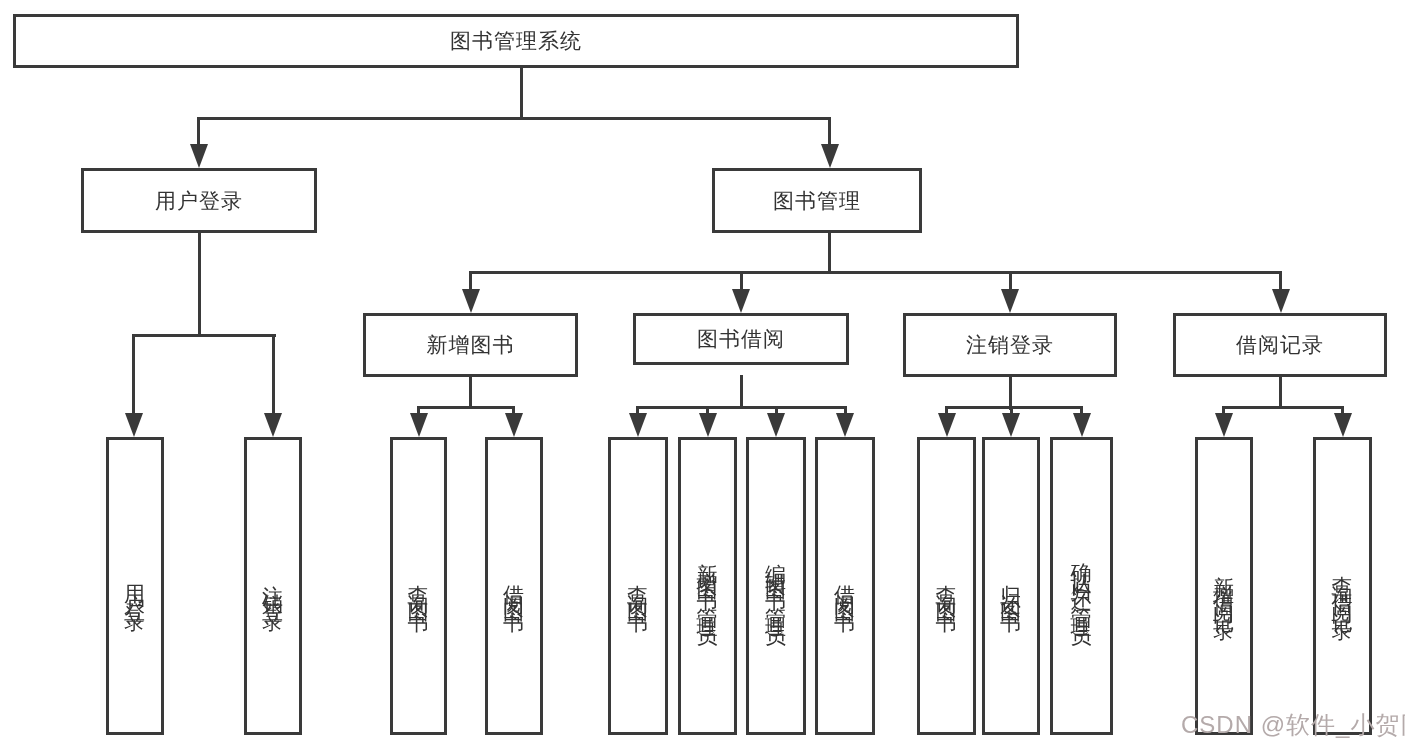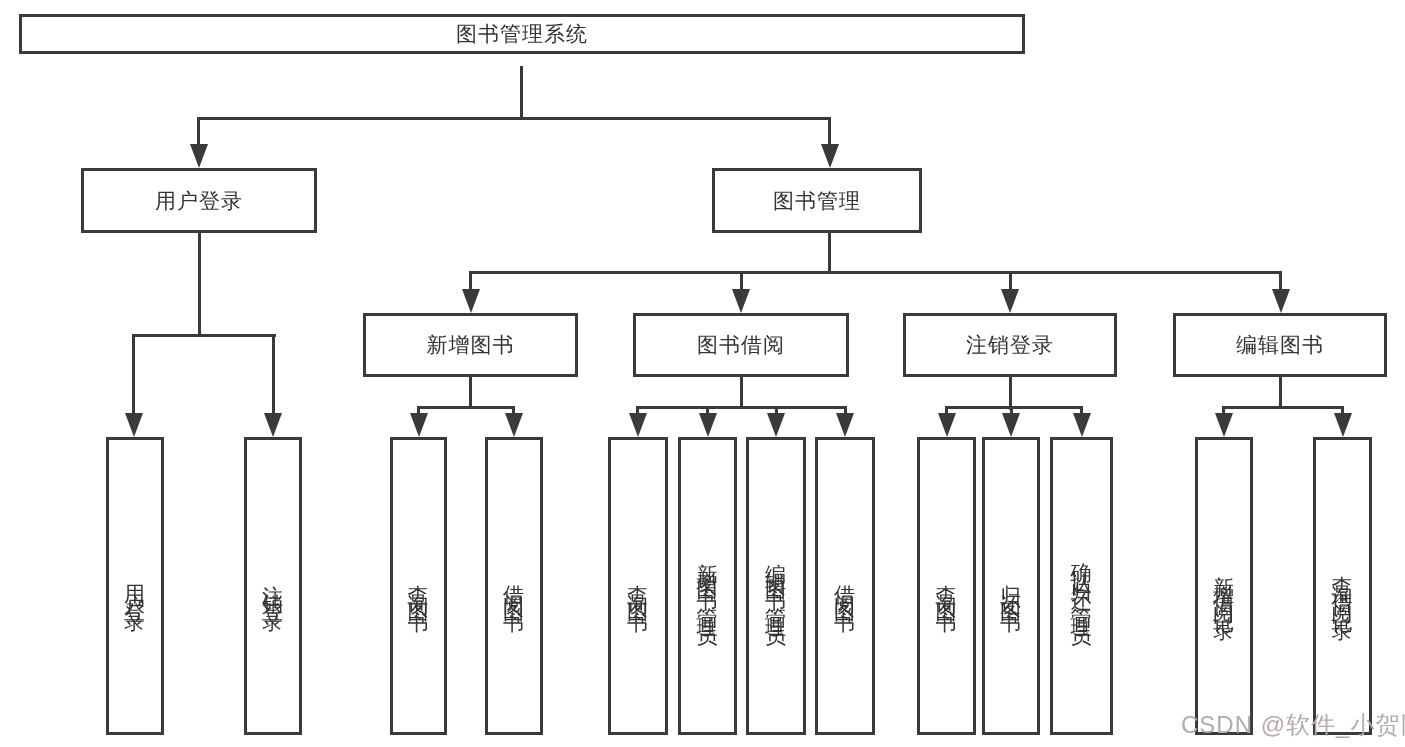--- a/index.html
+++ b/index.html
@@ -46,21 +46,21 @@
     left:1181px;top:709px;
     font-size:24px;color:#b4aaaa;
     letter-spacing:1px;white-space:nowrap;
   }
 </style>
 </head>
 <body>
 
 <div id="stage">
 
-  <div class="box" style="left:19px;top:14px;width:1006px;height:40px;">
+  <div class="box" style="left:13px;top:14px;width:1006px;height:54px;">
     <span>图书管理系统</span>
   </div>
 
   <div class="vl" style="left:520px;top:66px;height:54px;"></div>
   <div class="hl" style="left:197px;top:117px;width:634px;"></div>
   <div class="vl" style="left:197px;top:117px;height:30px;"></div>
   <div class="arrow" style="left:190px;top:144px;"></div>
   <div class="vl" style="left:828px;top:117px;height:30px;"></div>
   <div class="arrow" style="left:821px;top:144px;"></div>
 
@@ -85,28 +85,28 @@
   <div class="vl" style="left:740px;top:271px;height:22px;"></div>
   <div class="arrow" style="left:732px;top:289px;"></div>
   <div class="vl" style="left:1009px;top:271px;height:22px;"></div>
   <div class="arrow" style="left:1001px;top:289px;"></div>
   <div class="vl" style="left:1279px;top:271px;height:22px;"></div>
   <div class="arrow" style="left:1272px;top:289px;"></div>
 
   <div class="box" style="left:363px;top:313px;width:215px;height:64px;">
     <span>新增图书</span>
   </div>
-  <div class="box" style="left:633px;top:313px;width:216px;height:64px;">
+  <div class="box" style="left:633px;top:313px;width:216px;height:52px;">
     <span>图书借阅</span>
   </div>
   <div class="box" style="left:903px;top:313px;width:214px;height:64px;">
     <span>注销登录</span>
   </div>
   <div class="box" style="left:1173px;top:313px;width:214px;height:64px;">
-    <span>编辑图书</span>
+    <span>借阅记录</span>
   </div>
 
   <div class="vl" style="left:469px;top:375px;height:33px;"></div>
   <div class="hl" style="left:417px;top:406px;width:98px;"></div>
   <div class="vl" style="left:417px;top:406px;height:10px;"></div>
   <div class="arrow" style="left:410px;top:413px;"></div>
   <div class="vl" style="left:512px;top:406px;height:10px;"></div>
   <div class="arrow" style="left:505px;top:413px;"></div>
 
   <div class="vl" style="left:740px;top:375px;height:33px;"></div>

